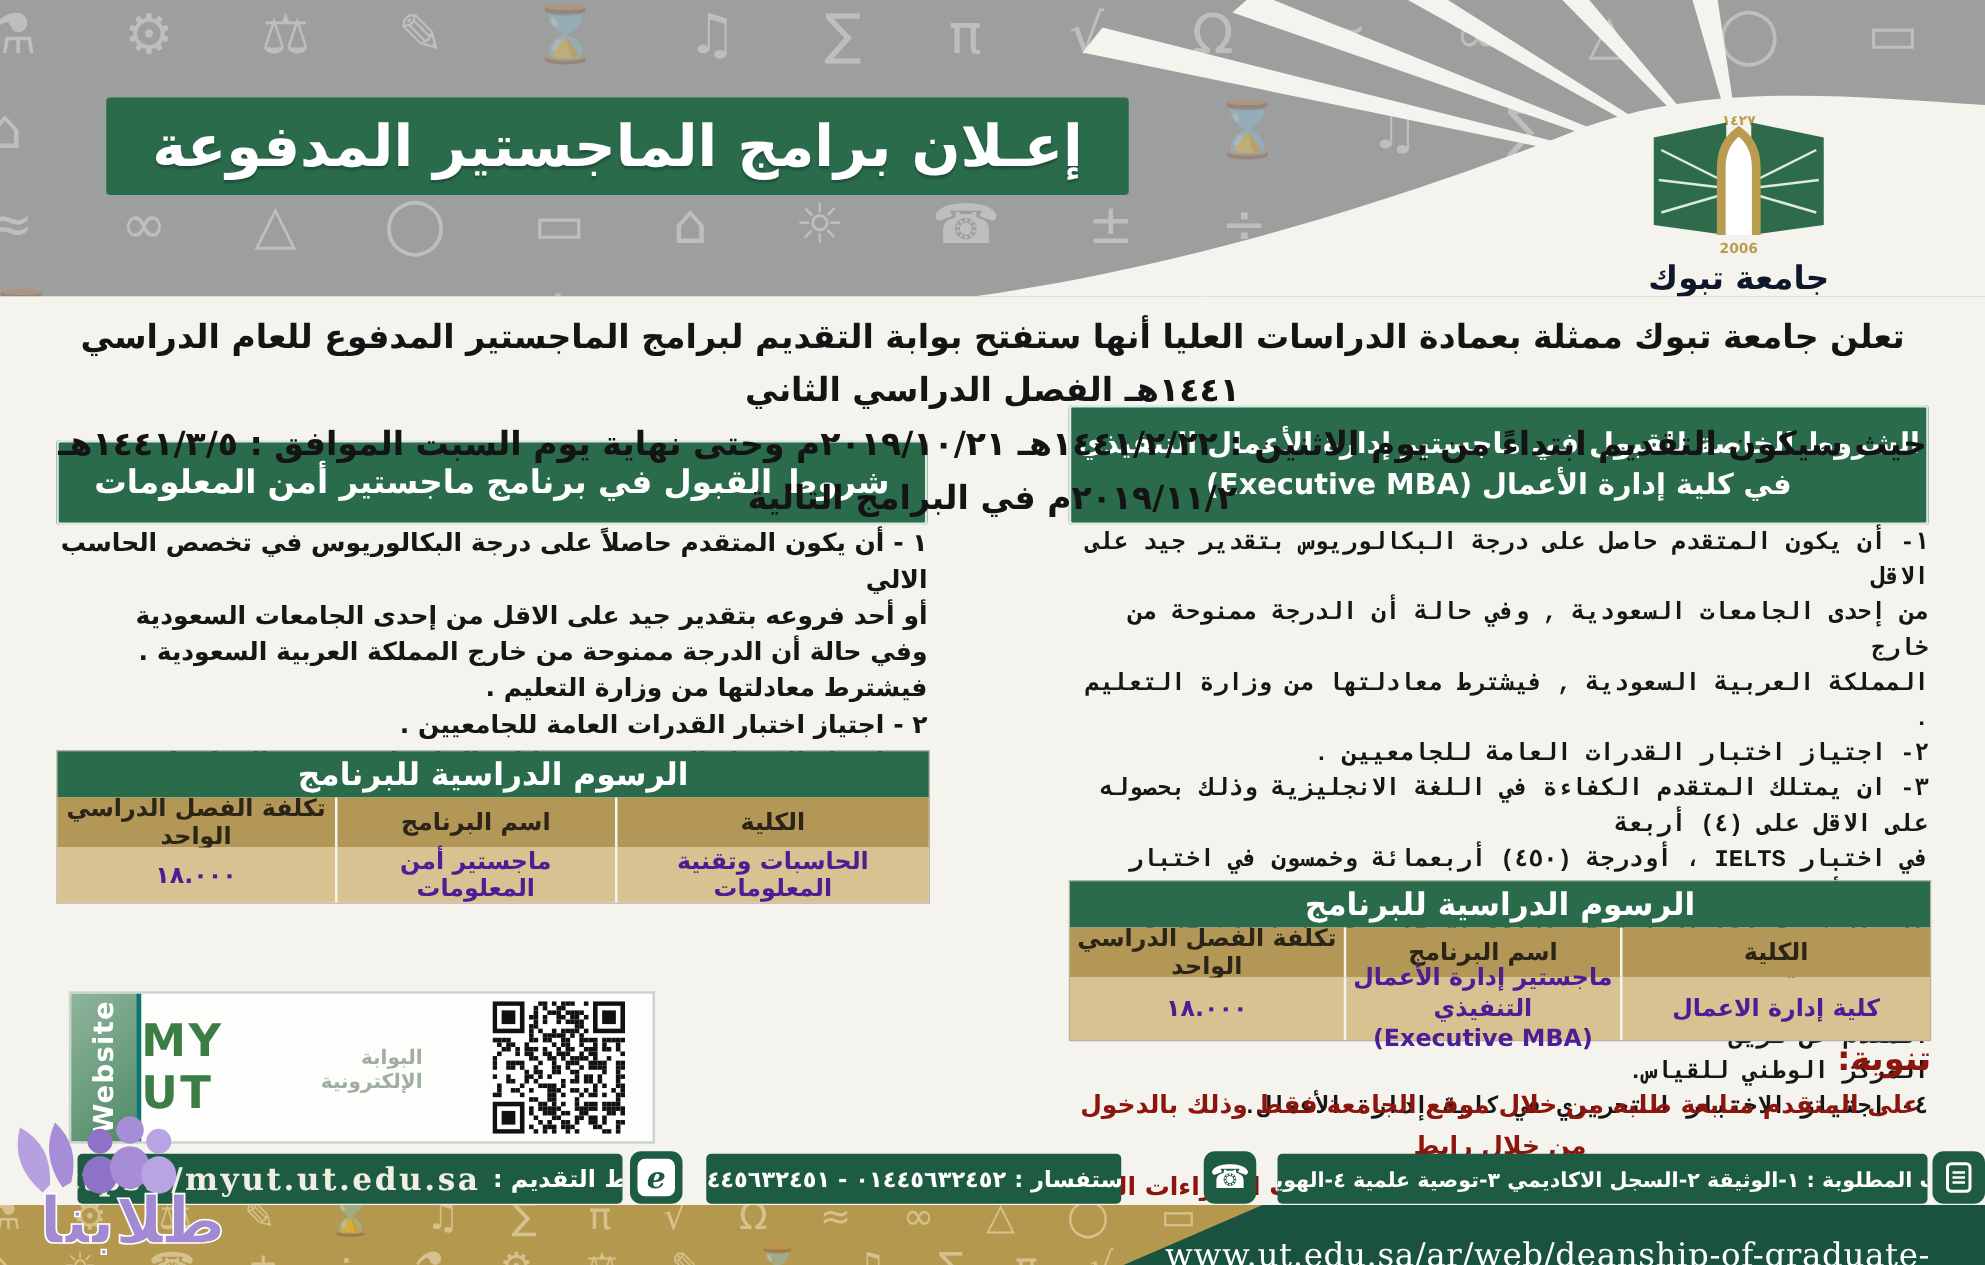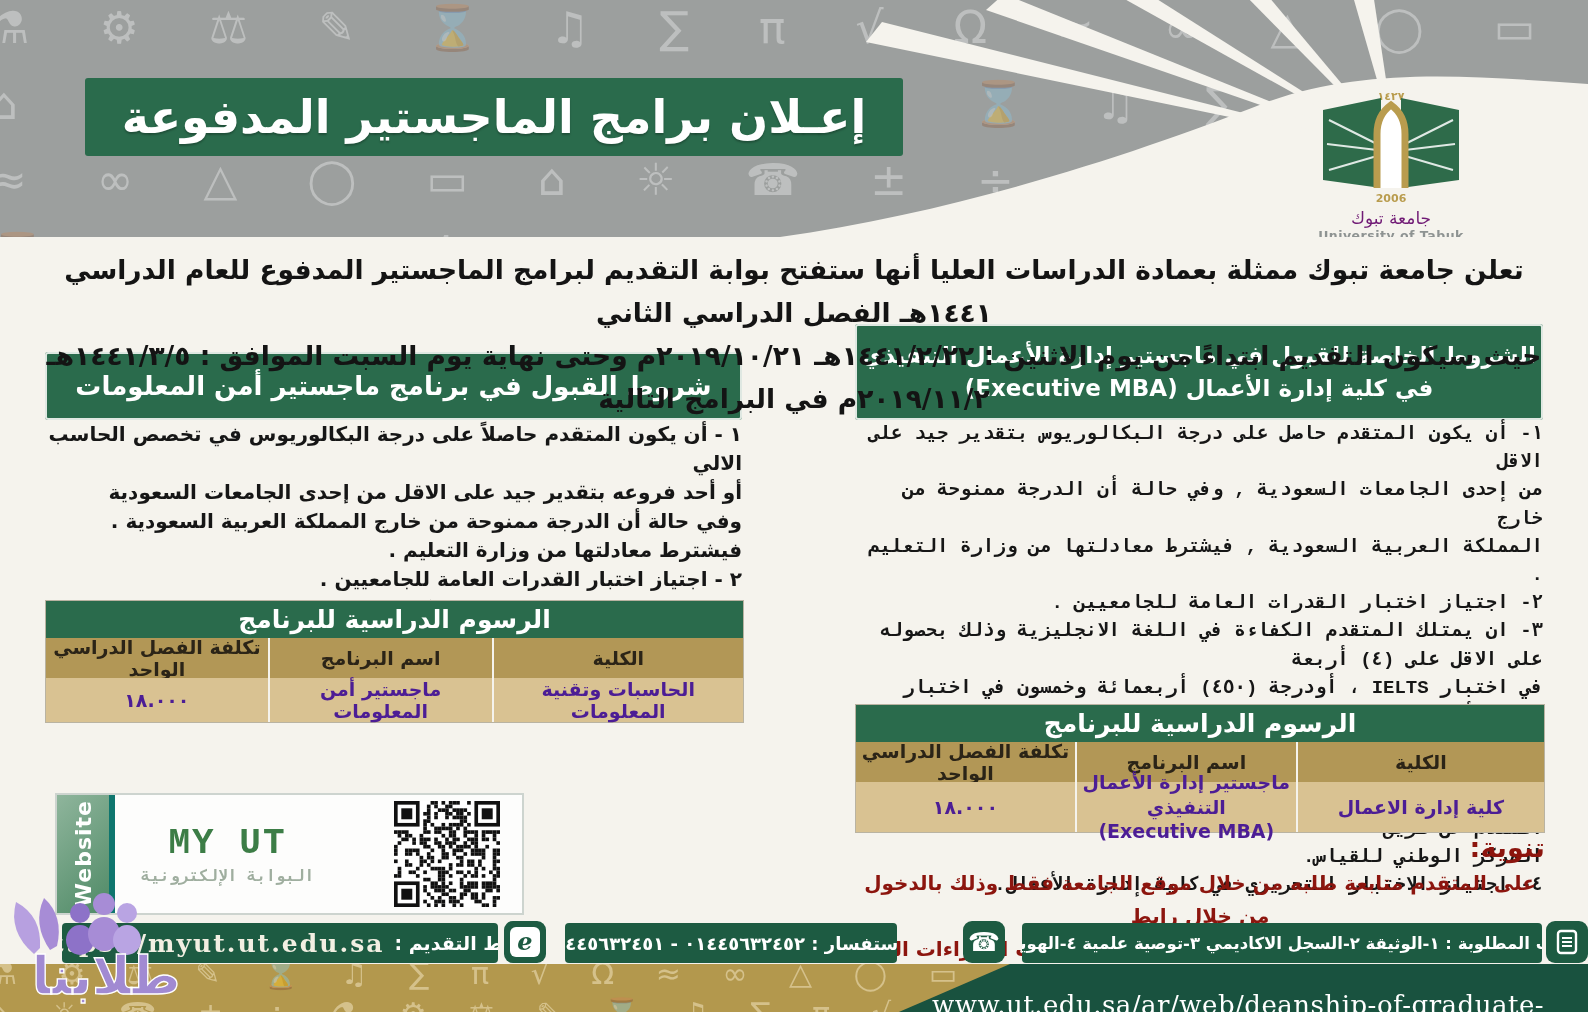--- a/index.html
+++ b/index.html
@@ -6,21 +6,21 @@
   body{font-family:"DejaVu Sans",sans-serif;background:#e8e6e0;}
   #canvas{position:relative;width:1588px;height:1012px;background:#f5f3ed;overflow:hidden;margin:0 auto;}
 
   
   .top-band{position:absolute;left:0;top:0;width:1588px;height:237px;background:#9c9f9e;overflow:hidden;}
   .doodles{position:absolute;inset:-10px;color:rgba(255,255,255,.34);font-size:44px;line-height:76px;letter-spacing:28px;word-break:break-all;overflow:hidden;user-select:none;}
   .swoosh{position:absolute;left:0;top:0;}
   .banner{position:absolute;left:85px;top:78px;width:818px;height:78px;background:#2a6b4c;border-radius:3px;display:flex;align-items:center;justify-content:center;z-index:3;}
   .banner span{color:#fff;font-size:46px;font-weight:bold;letter-spacing:1px;text-shadow:0 2px 2px rgba(0,0,0,.25);}
   .logo{position:absolute;left:1305px;top:88px;width:172px;text-align:center;z-index:4;}
-  .logo-ar{color:#701a75;font-size:17px;font-weight:normal;line-height:1.05;}
+  .logo-ar{color:#0f172a;font-size:26px;font-weight:bold;line-height:1.05;}
   .logo-en{color:#8e9392;font-size:12.5px;font-weight:bold;letter-spacing:.5px;}
 
   
   .intro{position:absolute;left:40px;top:248px;width:1508px;text-align:center;font-size:26.5px;font-weight:bold;color:#141414;line-height:43px;white-space:pre-line;z-index:2;}
 
   
   .gbox{position:absolute;background:#2a6b4c;color:#fff;font-weight:bold;display:flex;align-items:center;justify-content:center;text-align:center;border-radius:3px;box-shadow:0 0 0 2px #dfe8e2 inset;}
   .gbox .glines{white-space:pre-line;line-height:33px;}
 
   
@@ -41,21 +41,21 @@
 
   
   .note{position:absolute;left:855px;top:832px;width:690px;direction:rtl;}
   .note-title{color:#8c150e;font-size:27px;font-weight:bold;text-align:right;}
   .note-lines{color:#8c150e;font-size:20px;font-weight:bold;line-height:33px;text-align:center;white-space:pre-line;margin-top:4px;}
 
   
   .web-box{position:absolute;left:55px;top:793px;width:465px;height:118px;background:#fdfdfc;border:2px solid #cdd4cf;display:flex;z-index:5;}
   .web-strip{width:52px;background:linear-gradient(135deg,#8fb59c,#4f8a66);display:flex;align-items:center;justify-content:center;}
   .web-strip span{writing-mode:vertical-rl;transform:rotate(180deg);color:#fff;font-size:22px;font-weight:bold;letter-spacing:1px;}
-  .web-mid{width:225px;display:flex;flex-direction:column;align-items:center;justify-content:center;border-left:6px solid #0f766e;font-family:Liberation Mono, monospace;}
+  .web-mid{width:225px;display:flex;align-items:center;justify-content:center;border-left:4px solid #0f766e;}
   .myut{color:#3c7d46;font-size:36px;font-weight:bold;letter-spacing:2px;}
   .portal{color:#9fae9f;font-size:16px;font-weight:bold;margin-top:2px;}
   .qr{position:absolute;right:22px;top:6px;}
 
   
   .fbar{position:absolute;top:923px;height:40px;background:#1d5b42;border-radius:4px;color:#fff;display:flex;align-items:center;justify-content:center;gap:10px;font-weight:bold;white-space:nowrap;overflow:hidden;z-index:6;}
   .ficon{position:absolute;top:921px;width:42px;height:42px;background:#1d5b42;border-radius:9px;display:flex;align-items:center;justify-content:center;z-index:6;}
   .phone-glyph{color:#fff;font-size:26px;line-height:1;}
   .etile{width:30px;height:30px;background:#fff;border-radius:6px;display:flex;align-items:center;justify-content:center;}
   .etile span{color:#1d5b42;font-family:"DejaVu Serif",serif;font-style:italic;font-weight:bold;font-size:24px;line-height:1;}

